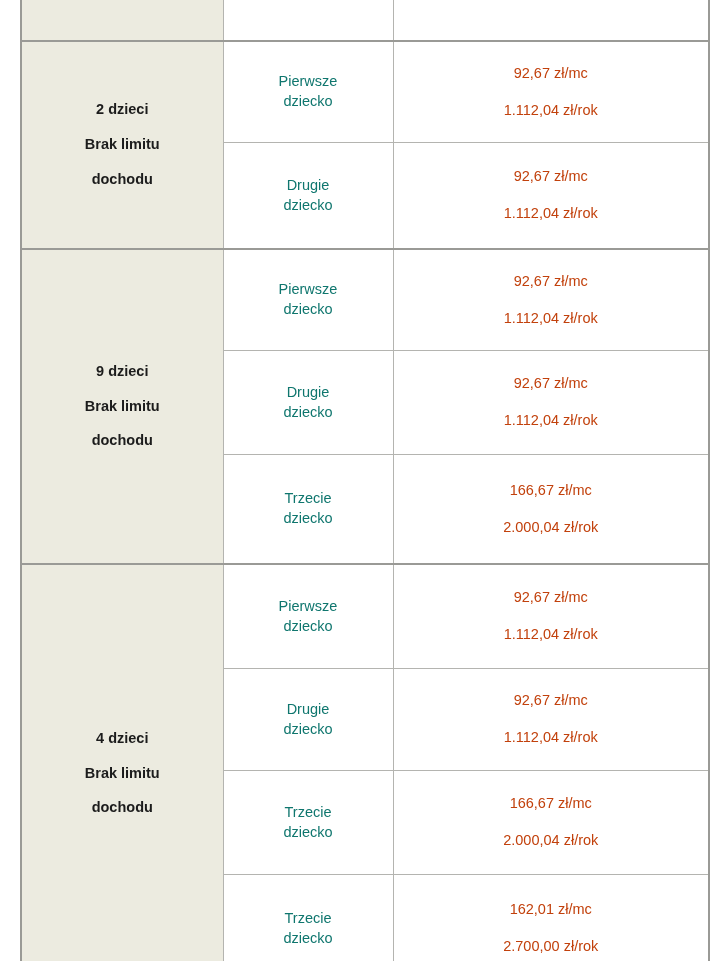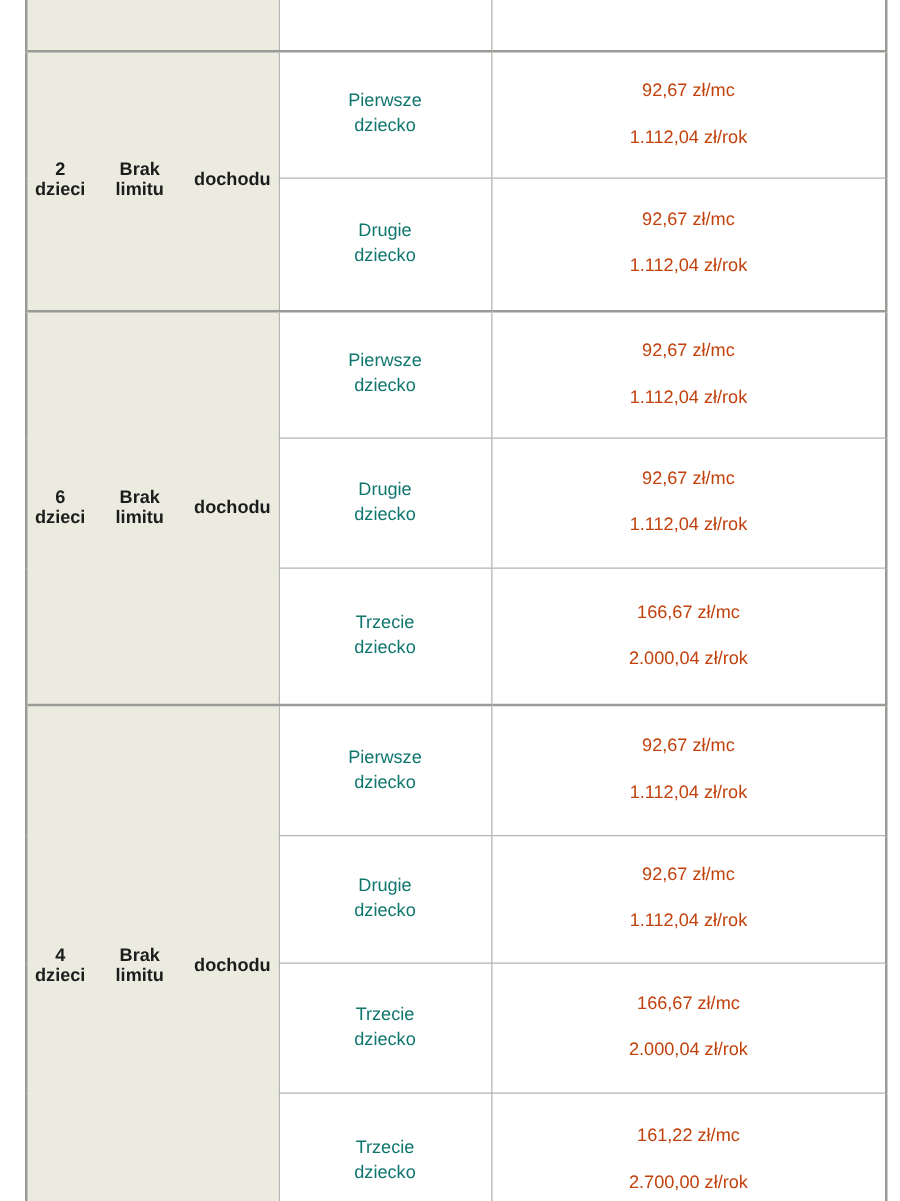--- a/index.html
+++ b/index.html
@@ -50,21 +50,21 @@
   }
 
   
   td.group-cell {
     background: #ecebe0;
     border-left: 2px solid #9a9a96;
     padding: 4px 6px;
   }
   .group-inner {
     display: flex;
-    flex-direction: row;
+    flex-direction: column;
     align-items: center;
     justify-content: center;
     gap: 19px;
   }
   .group-title {
     font-size: 14.5px;
     font-weight: bold;
     color: #1c1c1c;
     line-height: 1.1;
   }
@@ -169,21 +169,21 @@
           <div class="amount-inner">
             <span class="amount-line">92,67 zł/mc</span>
             <span class="amount-line">1.112,04 zł/rok</span>
           </div>
         </td>
       </tr>
 
       <tr class="group-start">
         <td class="group-cell" rowspan="3">
           <div class="group-inner">
-            <span class="group-title">6 dzieci</span>
+            <span class="group-title">9 dzieci</span>
             <span class="group-note-line">Brak limitu</span>
             <span class="group-note-line">dochodu</span>
           </div>
         </td>
         <td class="child-cell h-88">
           <div class="child-line">Pierwsze</div>
           <div class="child-line">dziecko</div>
         </td>
         <td class="amount-cell h-88">
           <div class="amount-inner">
@@ -260,21 +260,21 @@
           </div>
         </td>
       </tr>
       <tr>
         <td class="child-cell" style="height:95px">
           <div class="child-line">Trzecie</div>
           <div class="child-line">dziecko</div>
         </td>
         <td class="amount-cell" style="height:95px">
           <div class="amount-inner">
-            <span class="amount-line">161,22 zł/mc</span>
+            <span class="amount-line">162,01 zł/mc</span>
             <span class="amount-line">2.700,00 zł/rok</span>
           </div>
         </td>
       </tr>
 
     </tbody>
   </table>
 
 </div>
 

